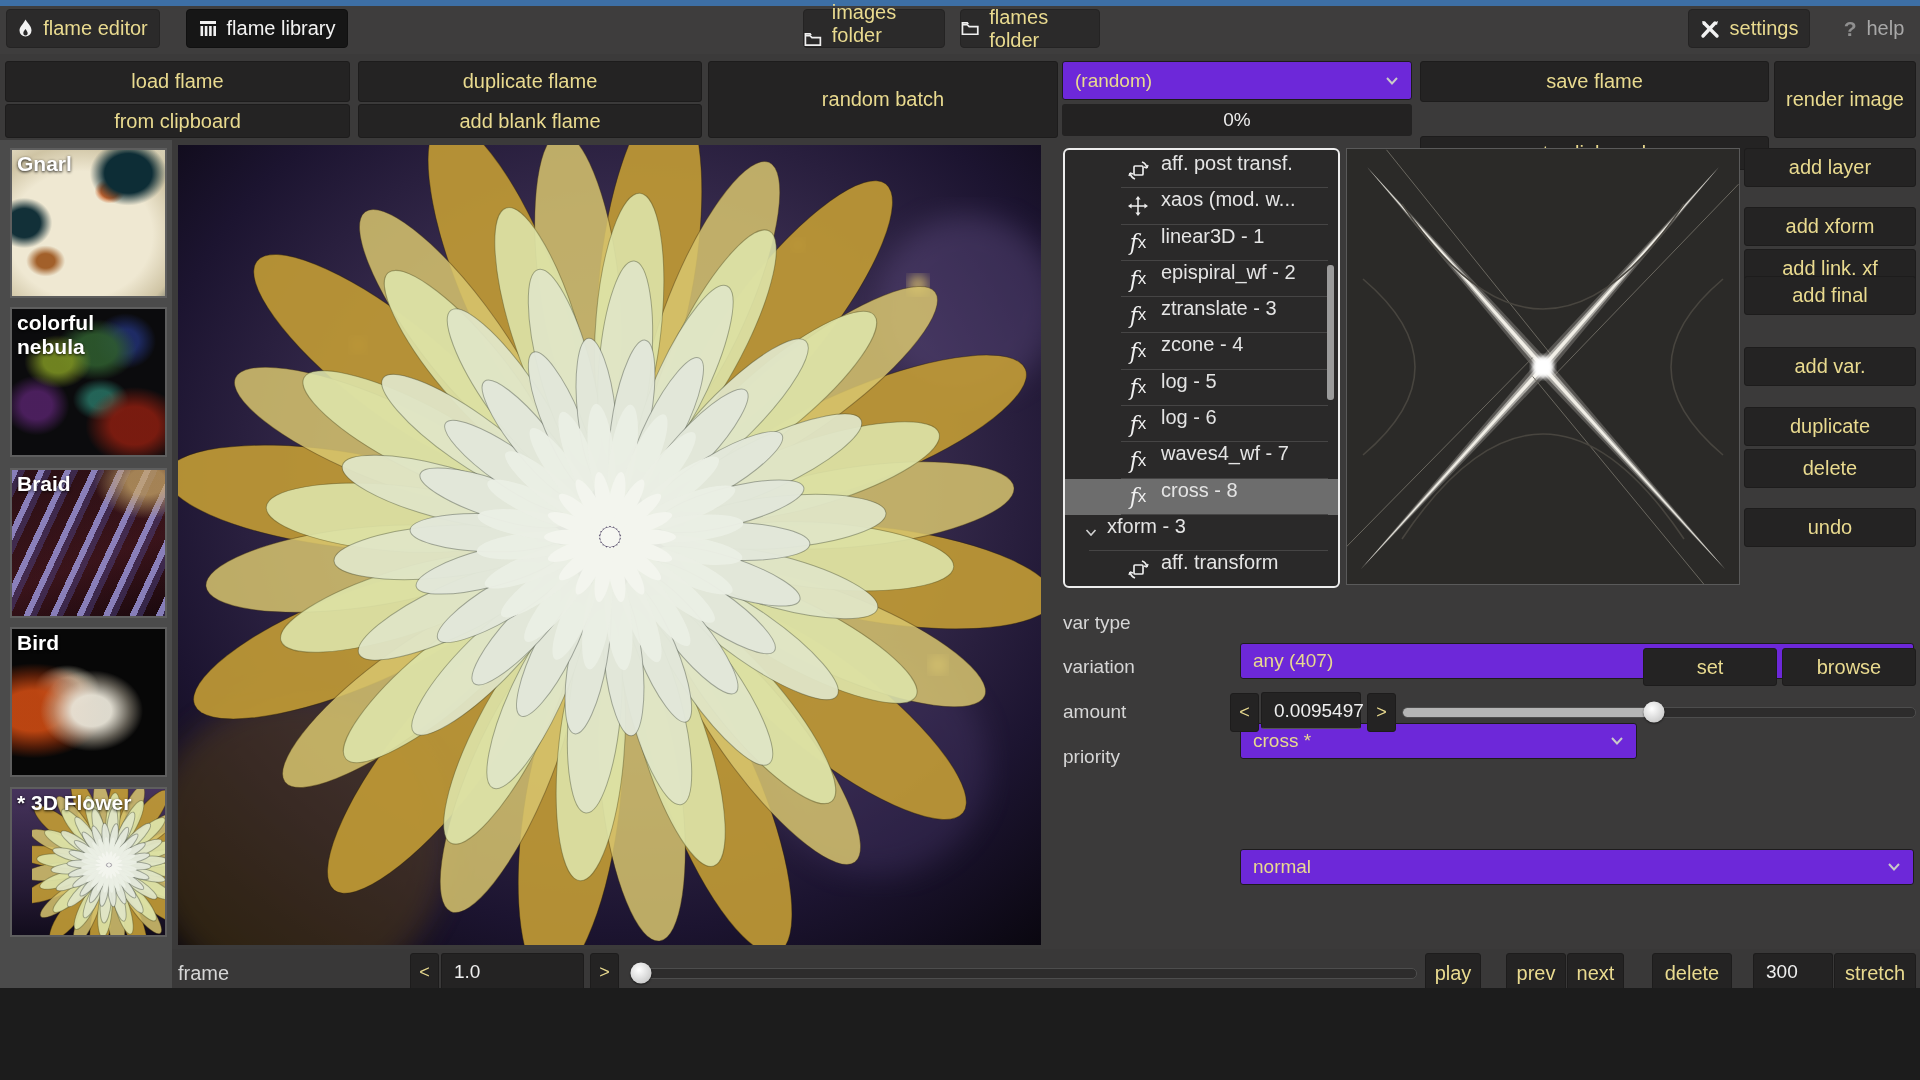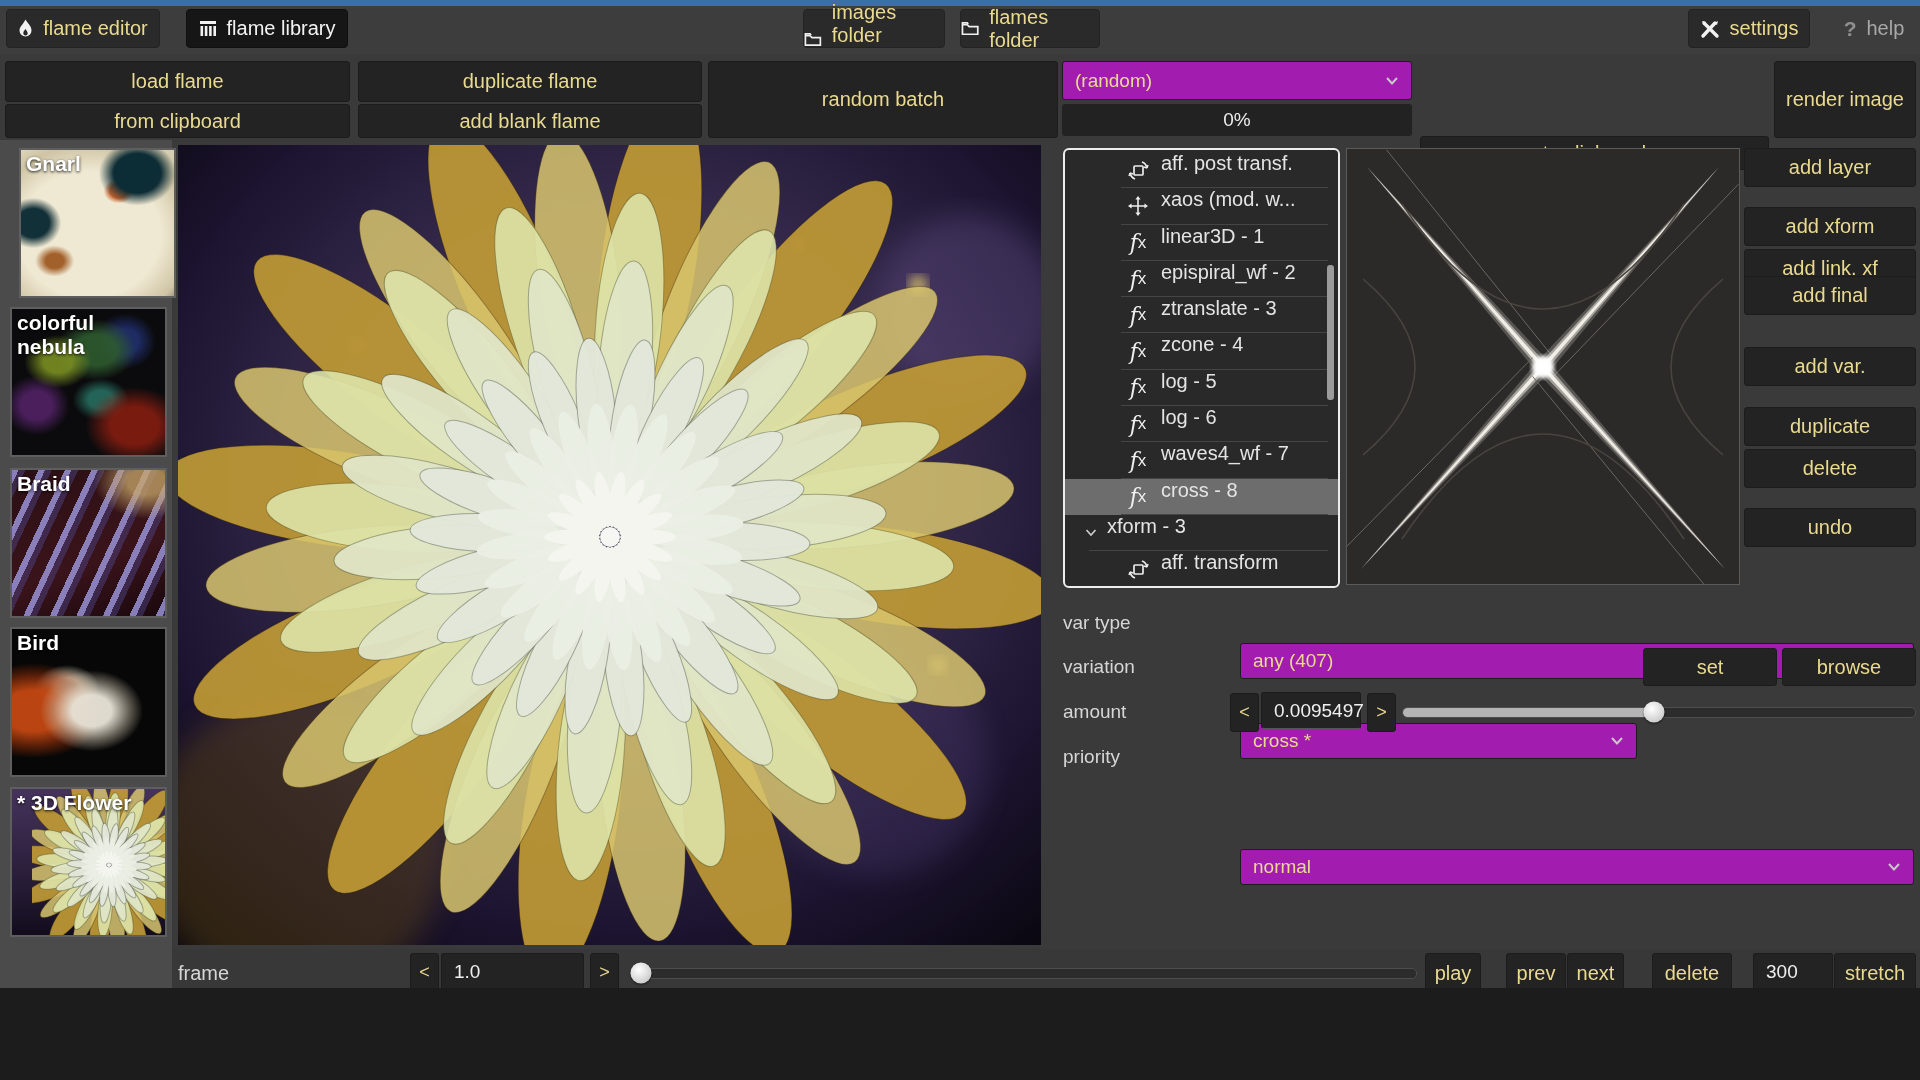--- a/index.html
+++ b/index.html
@@ -15,39 +15,39 @@
           background:#2b2a2a;border:1px solid #242323;border-radius:4px;
           color:#e9da8f;font-size:20px;cursor:pointer;}
   .tabbtn.active{background:#161616;color:#f2f2f2;border-color:#101010;}
   .ghost{color:#a8a8a8;background:transparent;border:1px solid transparent;}
 
   
   .btn{display:flex;align-items:center;justify-content:center;background:#242323;
        border-radius:3px;color:#e9da8f;font-size:20px;cursor:pointer;border:1px solid #1d1c1c;}
   .field{display:flex;align-items:center;background:#242323;border-radius:3px;color:#efefef;
          font-size:19px;padding-left:12px;border:1px solid #1d1c1c;border-bottom-color:#555;}
-  .dd{display:flex;align-items:center;background:#a21caf;border-radius:3px;color:#e9da8f;
+  .dd{display:flex;align-items:center;background:#6d28d9;border-radius:3px;color:#e9da8f;
       font-size:19px;padding-left:12px;position:relative;cursor:pointer;border:1px solid #1d1c1c;}
   .dd .chev{position:absolute;right:12px;top:50%;transform:translateY(-50%);}
   .progress{display:flex;align-items:center;justify-content:center;background:#232222;
             border-radius:3px;color:#ececec;font-size:19px;}
 
   
   #sidebar{left:0;top:140px;width:172px;height:848px;background:#4b4b4b;}
   .thumb{position:absolute;left:10px;width:157px;height:150px;border:2px solid #5e5e5e;
          box-sizing:border-box;overflow:hidden;cursor:pointer;}
   .thumb .tlabel{position:absolute;left:5px;top:2px;color:#fff;font-size:21px;font-weight:bold;
                  text-shadow:0 1px 3px rgba(0,0,0,.9);z-index:3;}
   .t-gnarl{background:
      radial-gradient(62px 52px at 76% 16%, #0d2d36 0 38%, rgba(13,45,54,0) 62%),
      radial-gradient(22px 18px at 64% 28%, #c9622a 0 40%, rgba(201,98,42,0) 70%),
      radial-gradient(40px 36px at 8% 50%, #123038 0 40%, rgba(18,48,56,0) 70%),
      radial-gradient(30px 24px at 22% 76%, #a2602a 0 30%, rgba(162,96,42,0) 65%),
      radial-gradient(130px 115px at 45% 58%, #efe8d2 0 55%, #cfc4a4 78%, rgba(207,196,164,0) 100%),
-     linear-gradient(135deg,#e9e2cc,#d6cfb4 55%,#22343a); margin-left: 9px;}
+     linear-gradient(135deg,#e9e2cc,#d6cfb4 55%,#22343a);}
   .t-nebula{background:
      radial-gradient(48px 38px at 30% 36%, rgba(122,143,34,.9) 0 30%, rgba(0,0,0,0) 70%),
      radial-gradient(58px 44px at 55% 28%, rgba(46,91,46,.9) 0 35%, rgba(0,0,0,0) 70%),
      radial-gradient(44px 40px at 74% 22%, rgba(35,51,122,.8) 0 30%, rgba(0,0,0,0) 70%),
      radial-gradient(68px 54px at 80% 80%, rgba(140,30,16,.85) 0 35%, rgba(0,0,0,0) 72%),
      radial-gradient(44px 40px at 16% 66%, rgba(90,36,112,.8) 0 35%, rgba(0,0,0,0) 75%),
      radial-gradient(40px 30px at 58% 62%, rgba(42,122,106,.8) 0 30%, rgba(0,0,0,0) 70%),
      #0b0b0d;}
   .t-braid{background:
      radial-gradient(85px 60px at 88% 8%, rgba(202,168,106,.75) 0 22%, rgba(0,0,0,0) 62%),
@@ -162,20 +162,23 @@
     </div>
   <div class="abs btn" style="left:708px;top:61px;width:348px;height:75px;">
       <span>random batch</span>
     </div>
   <div class="abs dd" style="left:1062px;top:61px;width:350px;height:39px;box-sizing:border-box;">
     <span>(random)</span>
     <svg class="chev" width="14" height="9" viewBox="0 0 14 9">
       <path d="M2 1.5L7 7l5-5.5" stroke="#c9c9c9" stroke-width="2" fill="none"></path>
       </svg>
   </div>
+  <div class="abs btn" style="left:1420px;top:61px;width:347px;height:39px;">
+      <span>save flame</span>
+    </div>
   <div class="abs btn" style="left:1774px;top:61px;width:140px;height:75px;">
       <span>render image</span>
     </div>
   <div class="abs btn" style="left:5px;top:104px;width:343px;height:32px;">
       <span>from clipboard</span>
     </div>
   <div class="abs btn" style="left:358px;top:104px;width:342px;height:32px;">
       <span>add blank flame</span>
     </div>
   <div class="abs progress" style="left:1062px;top:104px;width:350px;height:32px;">

